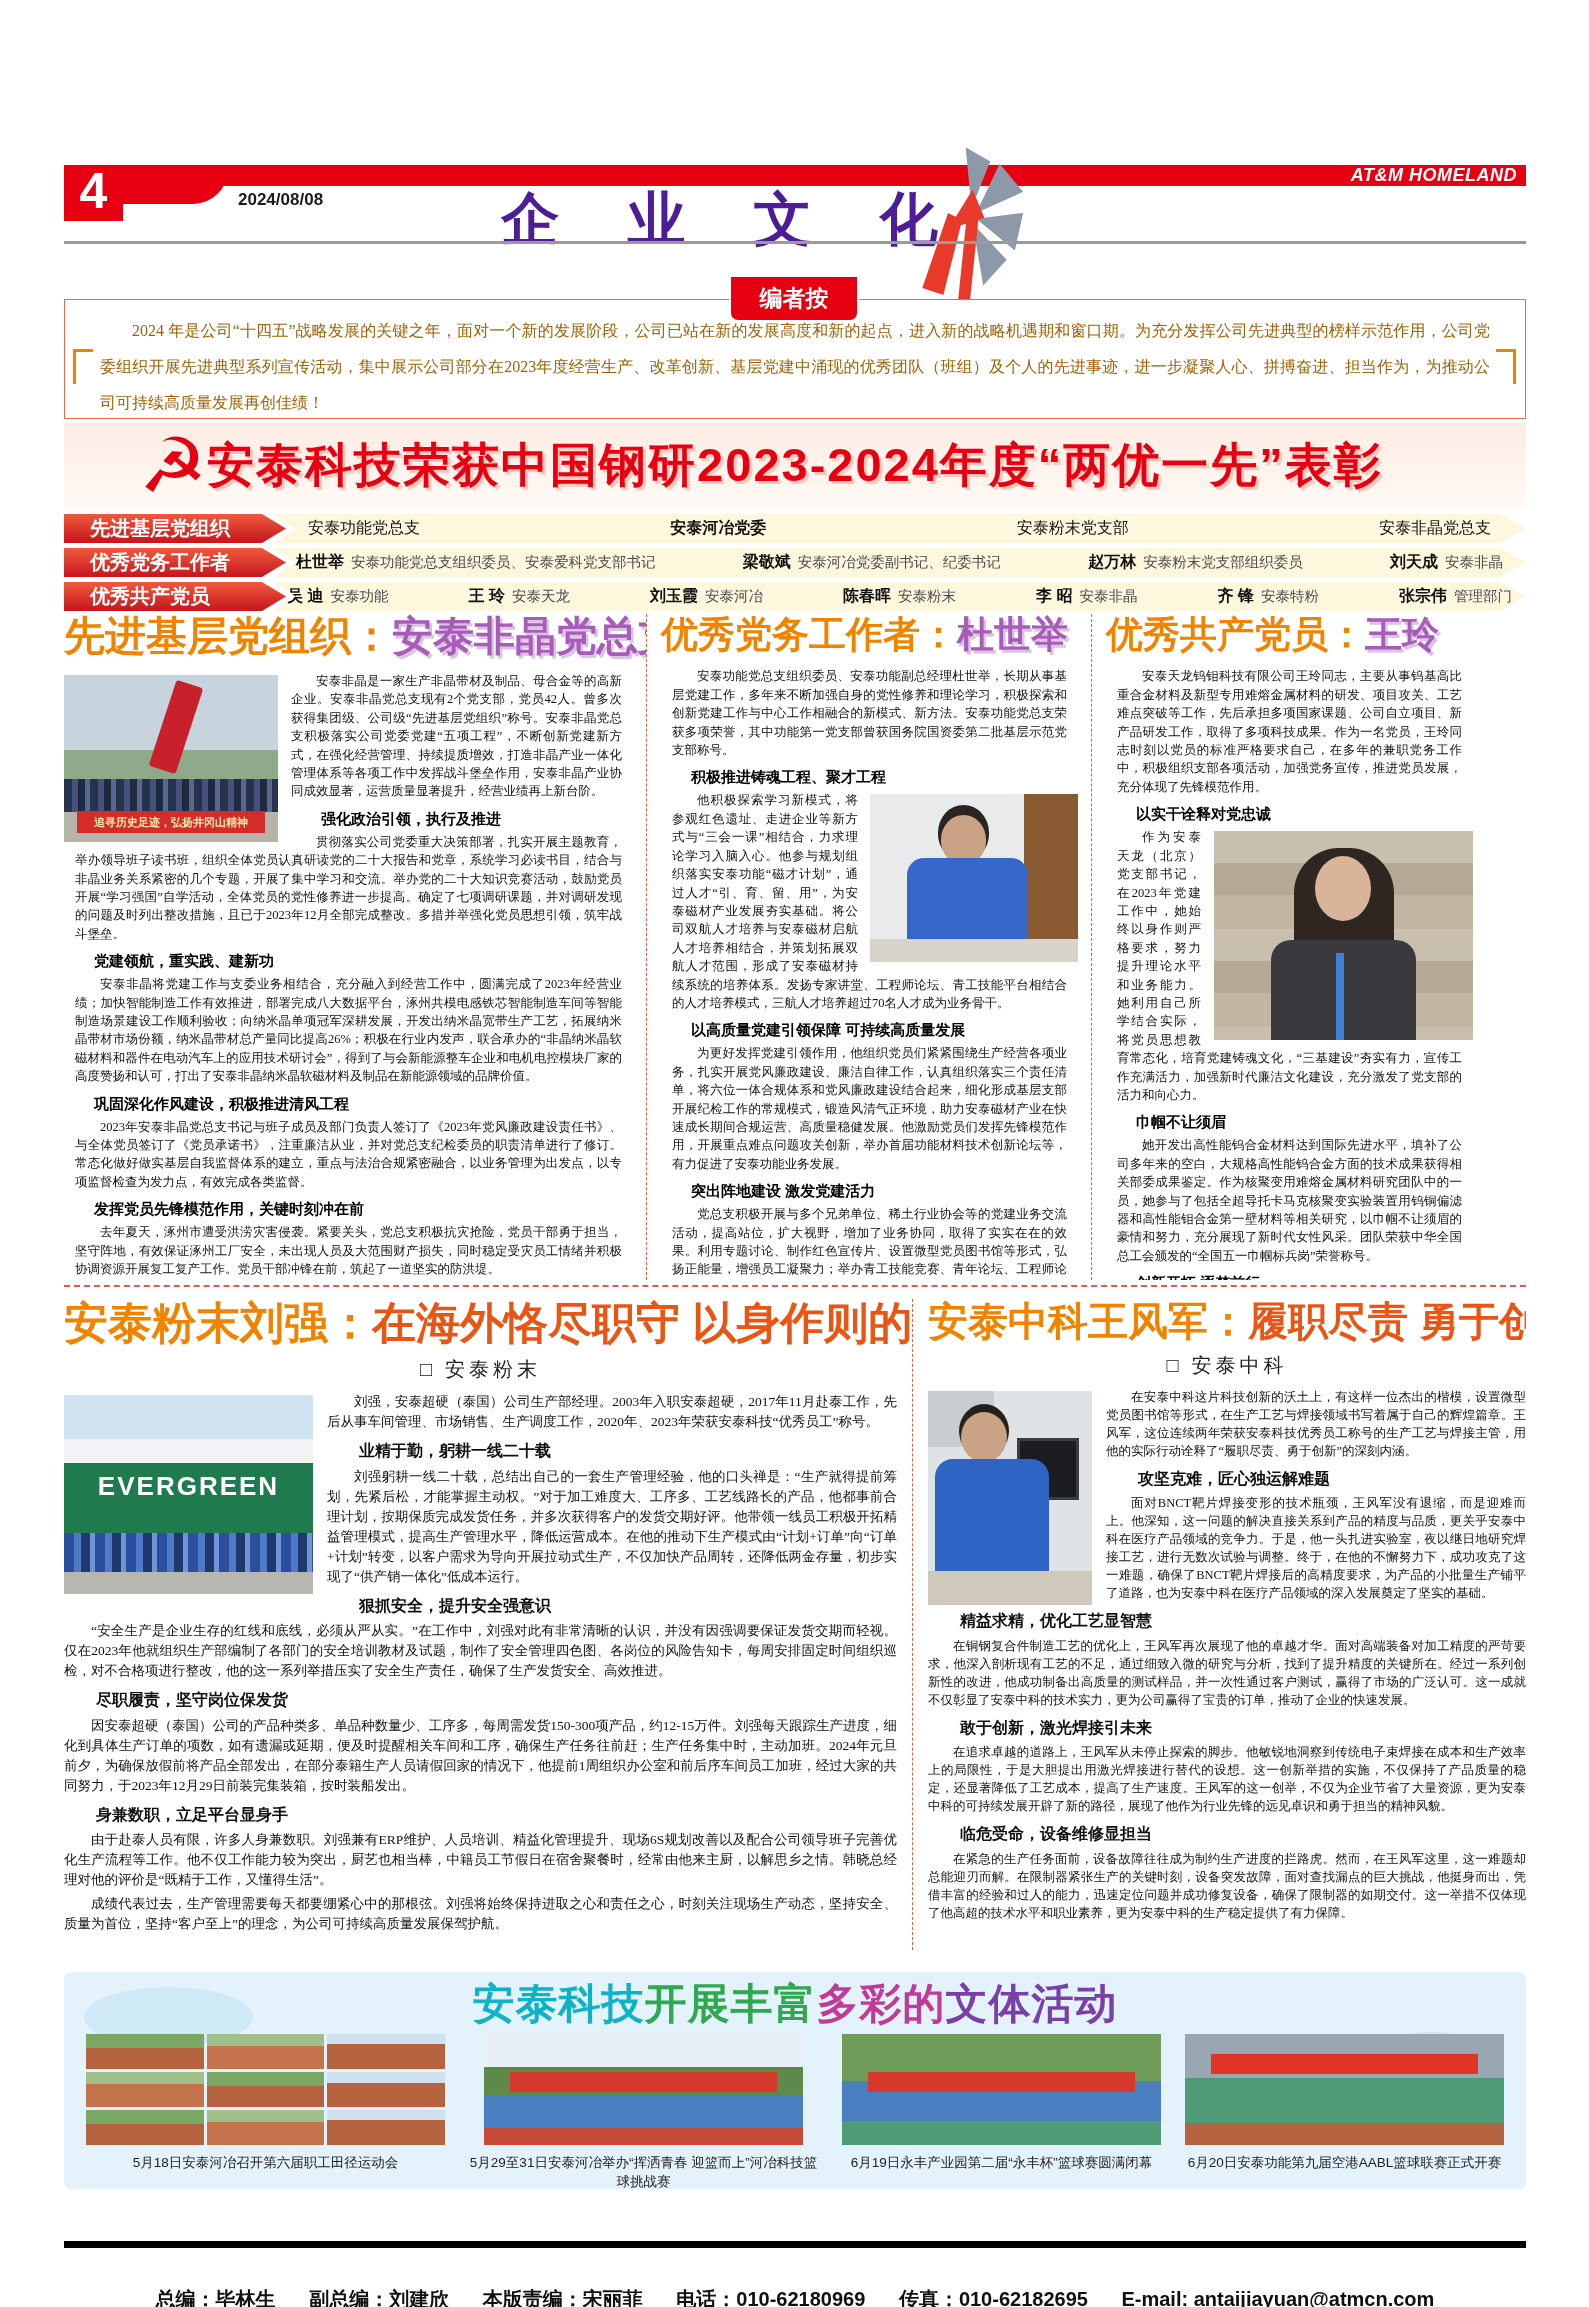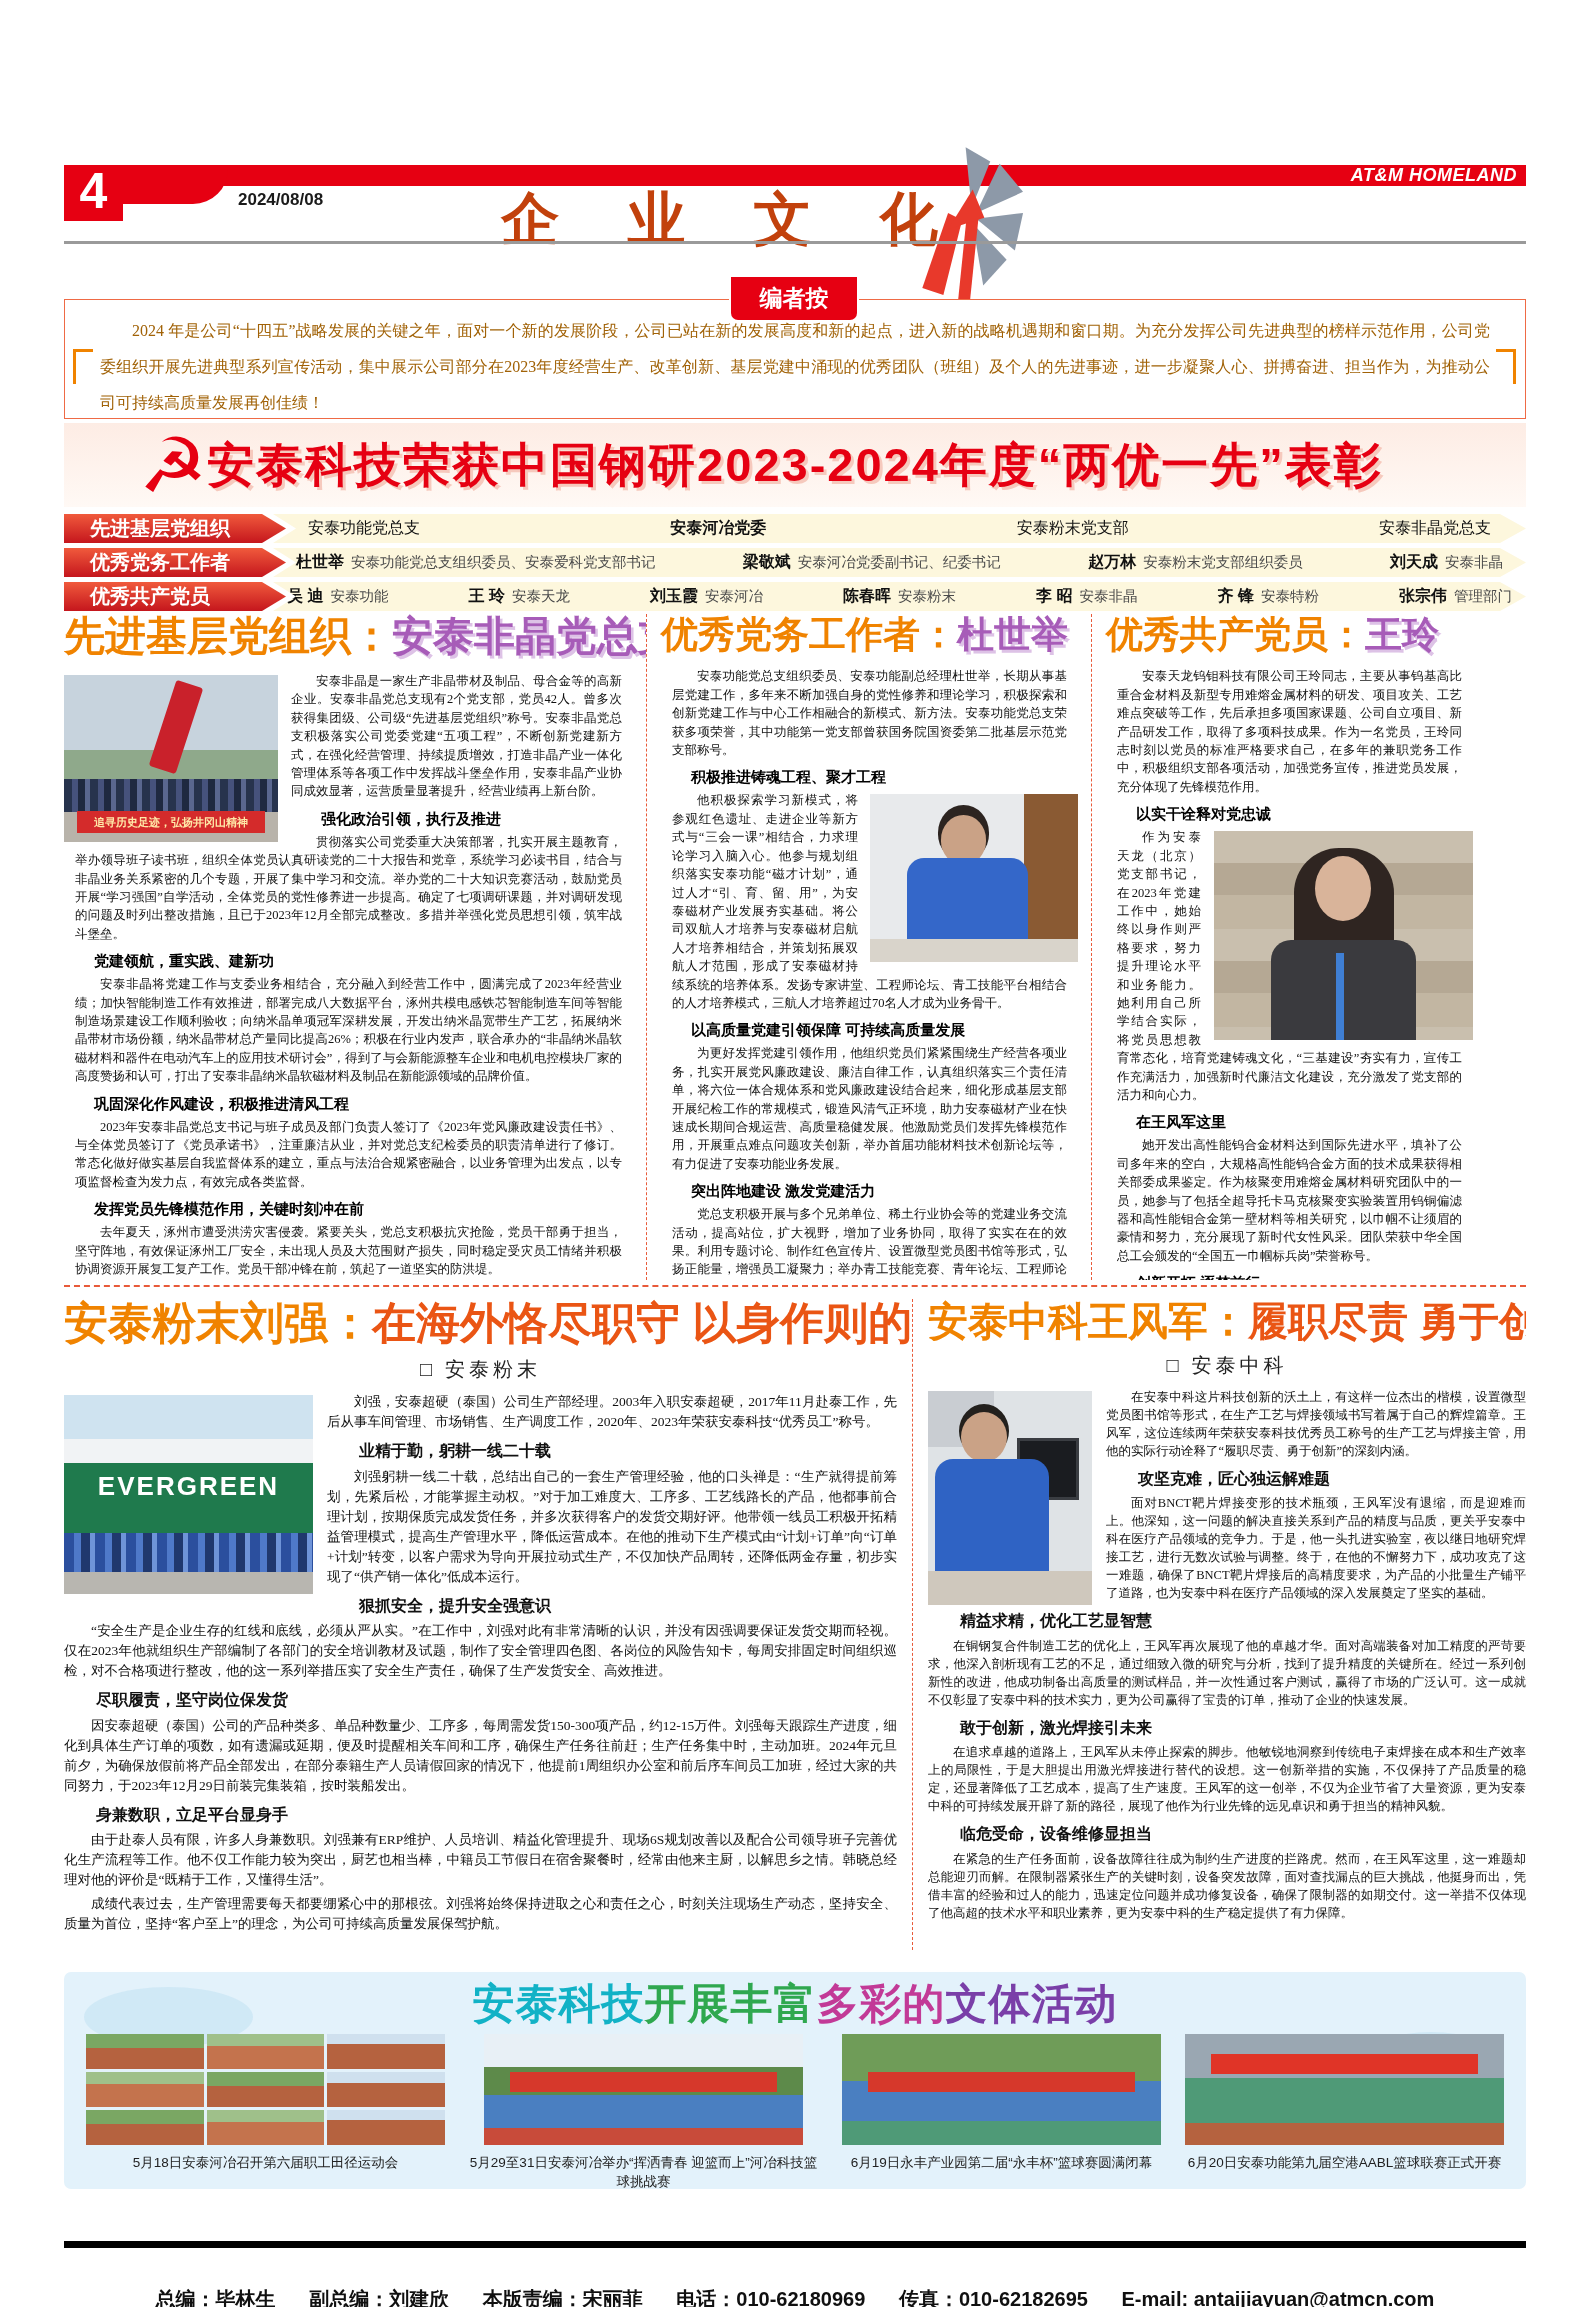--- a/index.html
+++ b/index.html
@@ -11,21 +11,21 @@
   .mast-bar{position:absolute;left:64px;top:165px;width:1462px;height:21px;background:#e60012;}
   .mast-name{position:absolute;right:9px;top:0;height:21px;line-height:21px;color:#fff;
              font:italic 900 18px "Liberation Sans",sans-serif;letter-spacing:0.5px;}
   .pageno-block{position:absolute;left:64px;top:165px;width:59px;height:56px;background:#e60012;}
   .pageno-swoosh{position:absolute;left:64px;top:165px;width:164px;height:39px;background:#e60012;
                  border-bottom-right-radius:35px;}
   .pageno{position:absolute;left:64px;top:162px;width:59px;text-align:center;color:#fff;
           font:900 50px/59px "Liberation Sans",sans-serif;}
   .issue-date{position:absolute;left:238px;top:190px;font:700 17px "Liberation Sans",sans-serif;color:#1a1a1a;}
   .paper-title{position:absolute;left:234px;top:190px;width:997px;text-align:center;
-               font:900 58px/1 "Liberation Sans",sans-serif;letter-spacing:26px;color:#c2410c;}
+               font:900 58px/1 "Liberation Sans",sans-serif;letter-spacing:26px;color:#4c1d95;}
   .logo{position:absolute;left:897px;top:145px;}
   .head-rule{position:absolute;left:64px;top:241px;width:1462px;height:2.5px;background:#9a9a9a;}
 
   
   .ed-tab{position:absolute;left:731px;top:277px;width:126px;height:43px;background:#e60012;
           color:#fff;text-align:center;font:700 23px/43px "Liberation Sans",sans-serif;
           border-radius:0 0 7px 7px;box-shadow:0 0 0 2px #fff;}
   .ed-box{position:absolute;left:64px;top:299px;width:1462px;height:120px;border:1.5px solid #ef6a45;
           background:#fff;box-sizing:border-box;}
   .ed-box p{margin:13px 35px 8px;font-size:16px;line-height:36px;color:#a16207;text-indent:2em;text-align:justify;}
@@ -264,21 +264,21 @@
       <div class="fbody">
         <p>安泰天龙钨钼科技有限公司王玲同志，主要从事钨基高比重合金材料及新型专用难熔金属材料的研发、项目攻关、工艺难点突破等工作，先后承担多项国家课题、公司自立项目、新产品研发工作，取得了多项科技成果。作为一名党员，王玲同志时刻以党员的标准严格要求自己，在多年的兼职党务工作中，积极组织支部各项活动，加强党务宣传，推进党员发展，充分体现了先锋模范作用。</p>
         <h3>以实干诠释对党忠诚</h3>
         <div class="photo ph-wangling">
           <div class="hair"></div>
           <div class="face"></div>
           <div class="coat"></div>
           <div class="lanyard"></div>
         </div>
         <p>作为安泰天龙（北京）党支部书记，在2023年党建工作中，她始终以身作则严格要求，努力提升理论水平和业务能力。她利用自己所学结合实际，将党员思想教育常态化，培育党建铸魂文化，“三基建设”夯实有力，宣传工作充满活力，加强新时代廉洁文化建设，充分激发了党支部的活力和向心力。</p>
-        <h3>在王风军这里</h3>
+        <h3>巾帼不让须眉</h3>
         <p>她开发出高性能钨合金材料达到国际先进水平，填补了公司多年来的空白，大规格高性能钨合金方面的技术成果获得相关部委成果鉴定。作为核聚变用难熔金属材料研究团队中的一员，她参与了包括全超导托卡马克核聚变实验装置用钨铜偏滤器和高性能钼合金第一壁材料等相关研究，以巾帼不让须眉的豪情和努力，充分展现了新时代女性风采。团队荣获中华全国总工会颁发的“全国五一巾帼标兵岗”荣誉称号。</p>
         <h3>创新开拓 逐梦前行</h3>
         <p>作为研发部副部长，她积极组织部门对各类国家项目、自立项目及重点研发新产品进行年度规划、执行及推进，出色完成各项新产品开拓工作，并组织搭建了一支集基础科研、制备工艺、产业化全流程研发队伍，为公司未来产业布局做好技术支撑。新产品的研发，为公司积极开拓市场打下坚实基础，助力公司销售业绩再创新高。</p>
       </div>
     </section>
   </div>
 
   <div class="mid-rule"></div>
 
   <div class="profiles">

